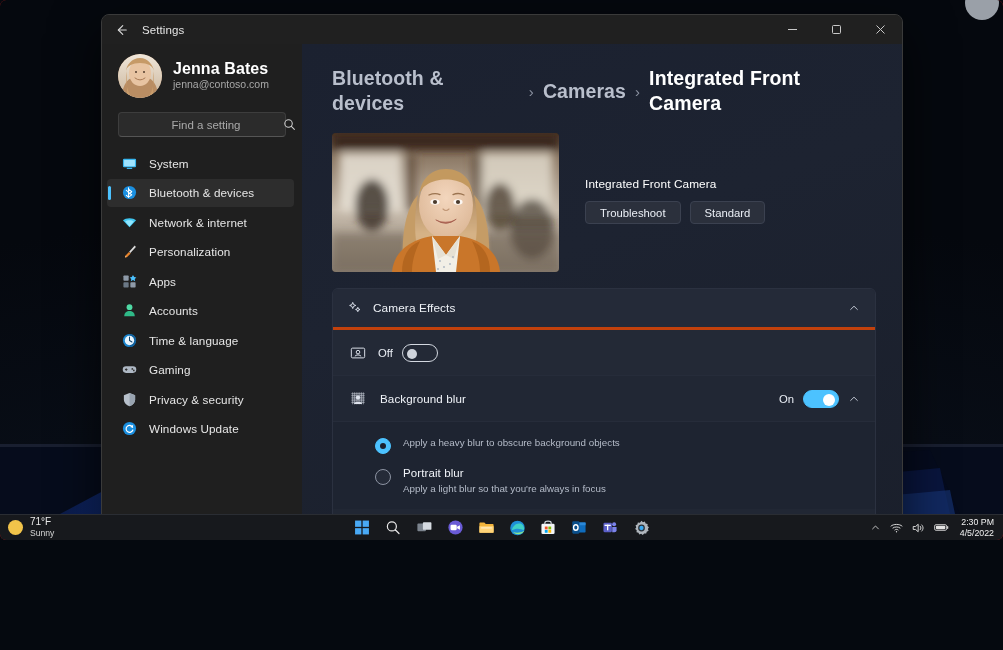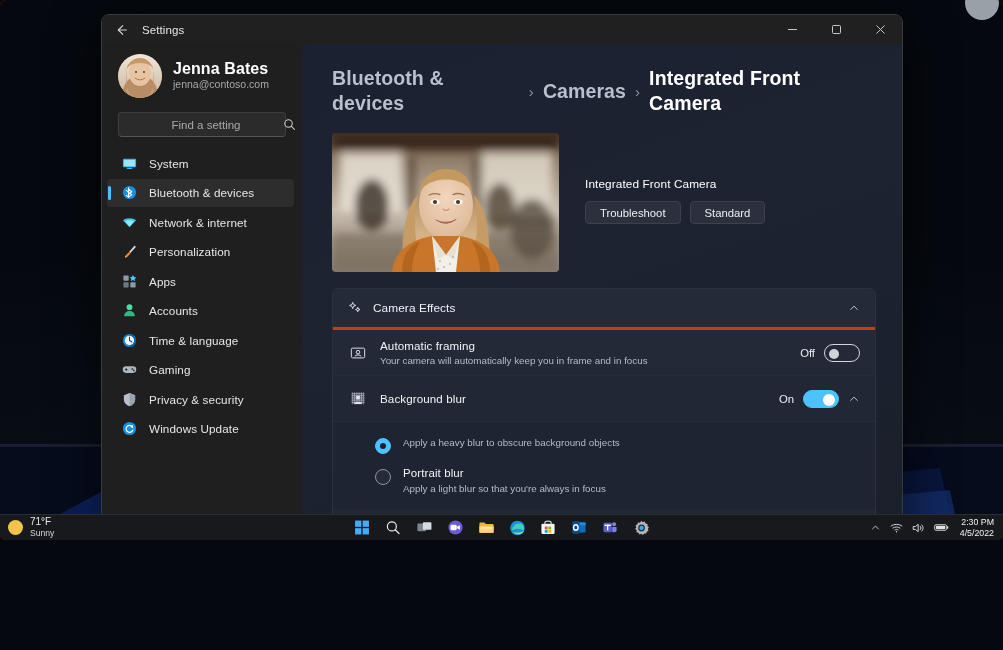--- a/index.html
+++ b/index.html
@@ -625,24 +625,20 @@
           </div>
 
           <div class="setting-row">
             <span class="row-ico">
               <svg width="16" height="16" viewBox="0 0 18 18" fill="none" stroke="currentColor" stroke-width="1.1">
                 <rect x="1.5" y="3.5" width="15" height="11" rx="1.4"></rect>
                 <circle cx="9" cy="8" r="2"></circle>
                 <path d="M5.6 12.4 C6.2 10.6 11.8 10.6 12.4 12.4" stroke-linecap="round"></path>
               </svg>
             </span>
-            <div class="row-text">
-              <div class="row-title">Automatic framing</div>
-              <div class="row-sub">Your camera will automatically keep you in frame and in focus</div>
-            </div>
             <div class="row-right">
               <span class="state-label">Off</span>
               <span class="toggle off">
                   <span class="knob"></span>
                 </span>
             </div>
           </div>
 
           <div class="setting-row alt">
             <span class="row-ico">

